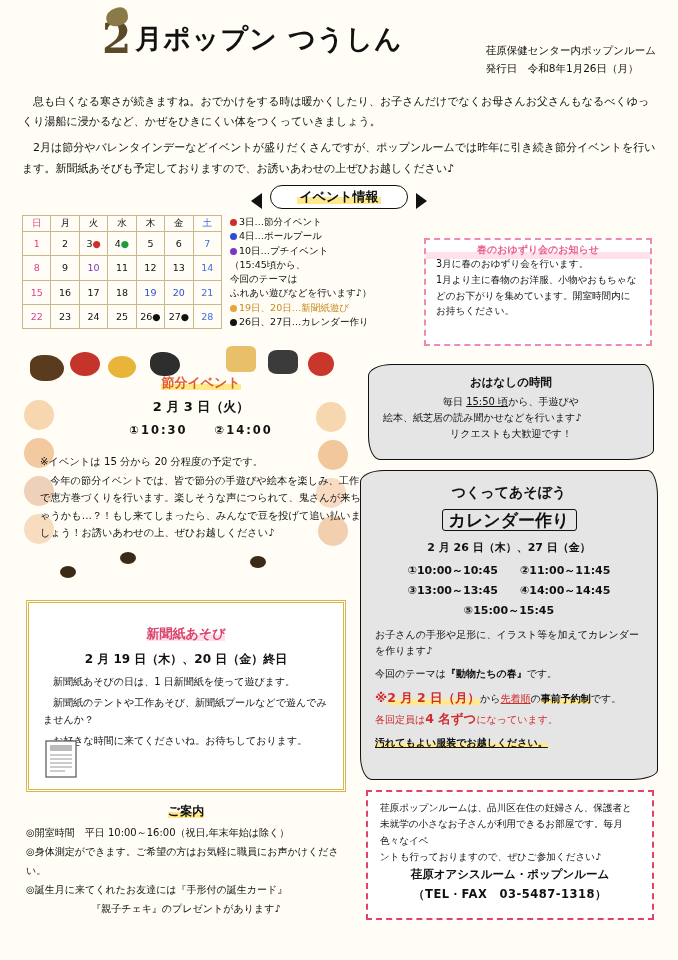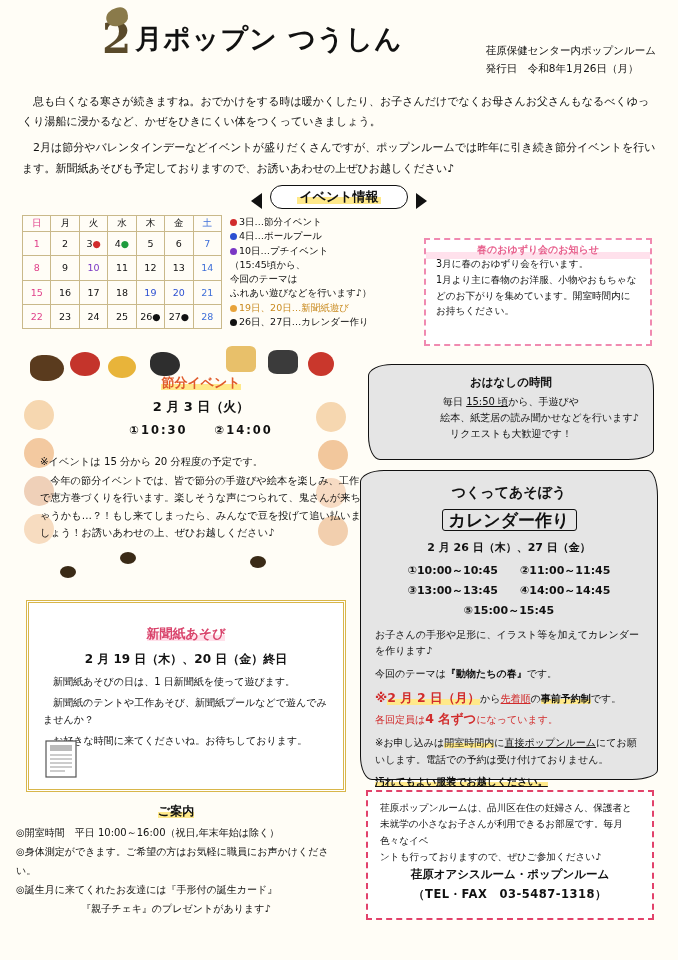--- a/index.html
+++ b/index.html
@@ -131,21 +131,21 @@
     font-size: 10px; line-height:1.7;
   }
   .np-title { text-align:center; font-size: 13px; font-weight:700; color:#d9446c; }
   .np-title span { background: linear-gradient(transparent 58%, #ffe0ea 58%); }
   .np-date { text-align:center; font-size: 12px; font-weight:700; margin-top:4px;}
   .np-body { margin-top:4px; text-indent:1em;}
   .np-icon { position:absolute; left: 14px; bottom: 8px; width: 40px; height: 44px; }
 
   
   .goannai {
-    position:absolute; left: 16px; top: 800px; width: 320px;
+    position:absolute; left: 26px; top: 800px; width: 320px;
     font-size: 10px; line-height:1.9;
   }
   .ga-title { text-align:center; font-size: 12px; font-weight:700; }
   .ga-title span { background: linear-gradient(transparent 58%, #ffe98a 58%); }
 
   
   .footerbox {
     position:absolute; left: 366px; top: 790px; width: 288px; height: 130px;
     border: 2px dashed #e2426a; background:#fff; padding: 8px 12px;
     font-size: 9.6px; line-height:1.7;
@@ -301,21 +301,21 @@
     <div class="sb-times">①10:30　　②14:00</div>
     <div class="sb-note">※イベントは 15 分から 20 分程度の予定です。</div>
     <div class="sb-body">今年の節分イベントでは、皆で節分の手遊びや絵本を楽しみ、工作で恵方巻づくりを行います。楽しそうな声につられて、鬼さんが来ちゃうかも…？！もし来てしまったら、みんなで豆を投げて追い払いましょう！お誘いあわせの上、ぜひお越しください♪</div>
   </div>
 
   <div class="torn ohanashi">
     <div class="oh-title">おはなしの時間</div>
     <div style="text-align:center">
       <span>毎日 </span><span class="ul">15:50 頃</span><span>から、手遊びや</span>
     </div>
-    <div style="text-align:right">絵本、紙芝居の読み聞かせなどを行います♪</div>
+    <div style="text-align:left">絵本、紙芝居の読み聞かせなどを行います♪</div>
     <div style="text-align:center">リクエストも大歓迎です！</div>
   </div>
 
   <div class="torn tsukutte">
     <div class="tk-title">つくってあそぼう</div>
     <div class="tk-sub"><span>カレンダー作り</span></div>
     <div class="tk-date">2 月 26 日（木）、27 日（金）</div>
     <div class="tk-slots">
       <div class="row">
           <span>①10:00～10:45</span>
@@ -331,23 +331,20 @@
     </div>
     <div class="tk-p">お子さんの手形や足形に、イラスト等を加えてカレンダーを作ります♪</div>
     <div class="tk-p">
       <span>今回のテーマは</span><b>『動物たちの春』</b><span>です。</span>
     </div>
     <div class="tk-p">
       <span class="big-red">※</span><span class="big-red hl-y">2 月 2 日（月）</span><span>から</span><span class="redtxt ul">先着順</span><span>の</span><b class="hl-y">事前予約制</b><span>です。</span>
     </div>
     <div>
       <span class="redtxt">各回定員は</span><span class="big-red">4 名ずつ</span><span class="redtxt">になっています。</span>
-    </div>
-    <div class="tk-p">
-      <span>※お申し込みは</span><span class="hl-y">開室時間内</span><span>に</span><span class="ul">直接ポップンルーム</span><span>にてお願いします。電話での予約は受け付けておりません。</span>
     </div>
     <div class="tk-p" style="font-weight:700">
       <span class="ul hl-y">汚れてもよい服装でお越しください。</span>
     </div>
   </div>
 
   <div class="newspaper">
     <div class="np-title"><span>新聞紙あそび</span></div>
     <div class="np-date">2 月 19 日（木）、20 日（金）終日</div>
     <div class="np-body">新聞紙あそびの日は、1 日新聞紙を使って遊びます。</div>

